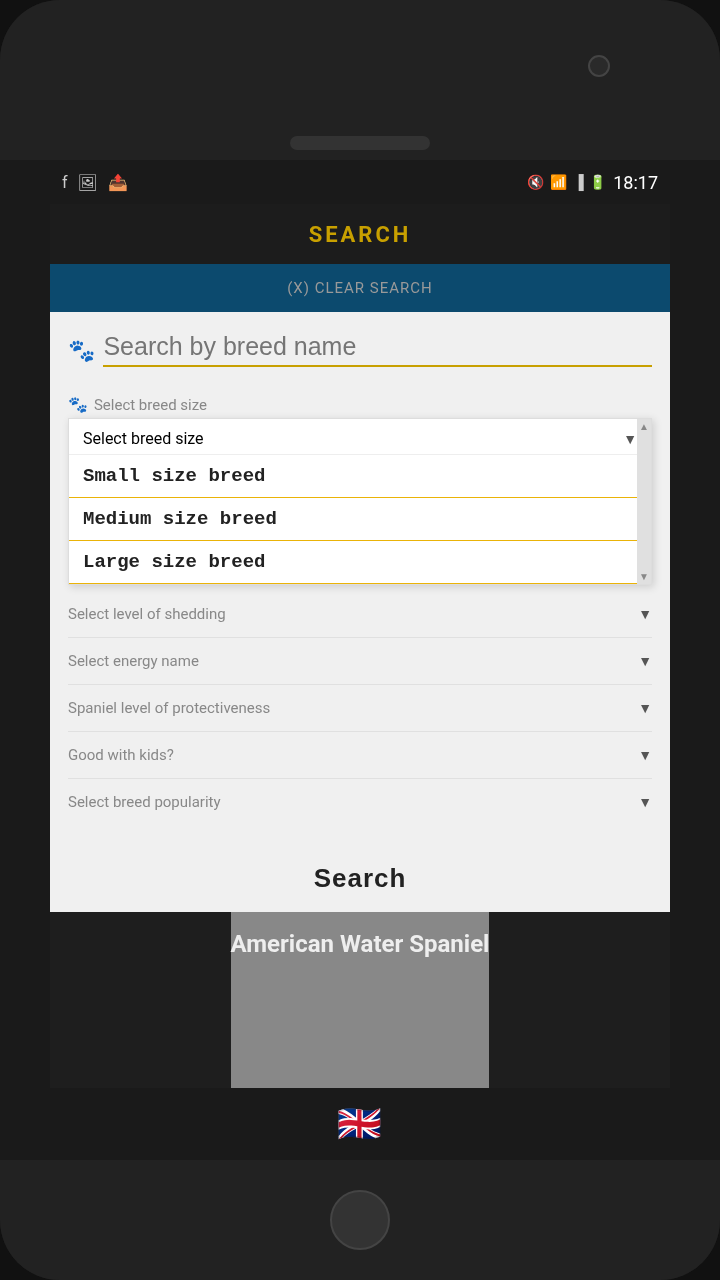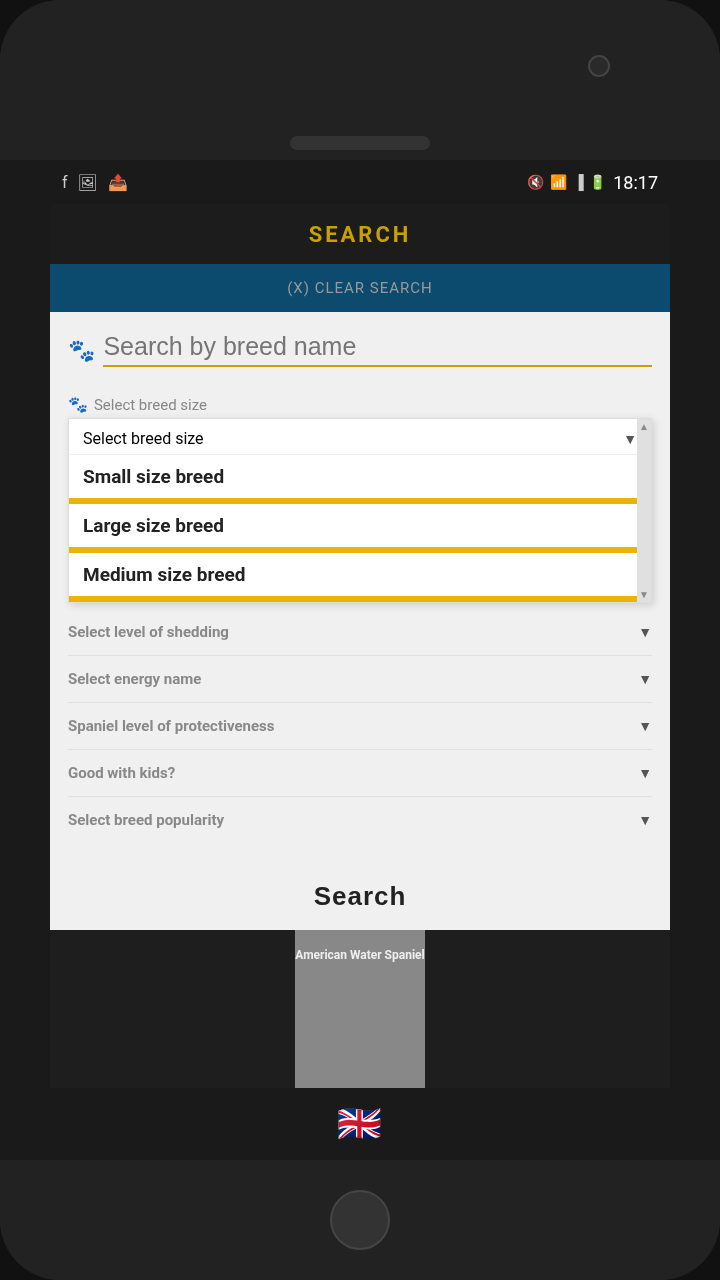--- a/index.html
+++ b/index.html
@@ -228,36 +228,36 @@
     .dropdown-chevron {
       color: #555;
       font-size: 14px;
     }
 
     .dropdown-option {
       padding: 10px 14px;
       font-size: 19px;
       font-weight: bold;
       color: #222;
-      border-bottom: 6px solid #eab308;
+      border-bottom: 1px solid #eab308;
+      font-family: Liberation Mono, monospace;
     }
 
     .dropdown-option:last-child {
       border-bottom: none;
     }
 
     
     .dropdown-closed {
       display: flex;
       align-items: center;
       justify-content: space-between;
       padding: 14px 0;
       border-bottom: 1px solid #e0e0e0;
       cursor: pointer;
-      font-weight: bold;
     }
 
     .dropdown-closed-label {
       font-size: 15px;
       color: #888;
     }
 
     .chevron-down {
       color: #555;
       font-size: 14px;
@@ -287,21 +287,21 @@
       flex: 1;
       background: #888;
       display: flex;
       align-items: flex-start;
       justify-content: center;
       padding-top: 18px;
     }
 
     .breed-name {
       color: #eee;
-      font-size: 12px;
+      font-size: 24px;
       font-weight: bold;
     }
 
     
     .bottom-bar {
       width: 100%;
       height: 72px;
       background: #1a1a1a;
       display: flex;
       align-items: center;
@@ -400,22 +400,22 @@
           <div class="dropdown-label">
             <span class="paw-icon-small">🐾</span>
             <span style="flex:1;">Select breed size</span>
           </div>
           <div class="dropdown-open-panel" style="position:relative;">
             <div class="dropdown-header-row">
               <span>Select breed size</span>
               <span class="dropdown-chevron">▼</span>
             </div>
             <div class="dropdown-option">Small size breed</div>
+            <div class="dropdown-option">Medium size breed</div>
             <div class="dropdown-option">Large size breed</div>
-            <div class="dropdown-option">Medium size breed</div>
 
             <div class="scrollbar-right">
               <span class="scroll-arrow">▲</span>
               <span class="scroll-arrow" style="margin-top:auto;">▼</span>
             </div>
           </div>
         </div>
 
         <div class="dropdown-closed">
           <span class="dropdown-closed-label">Select level of shedding</span>

